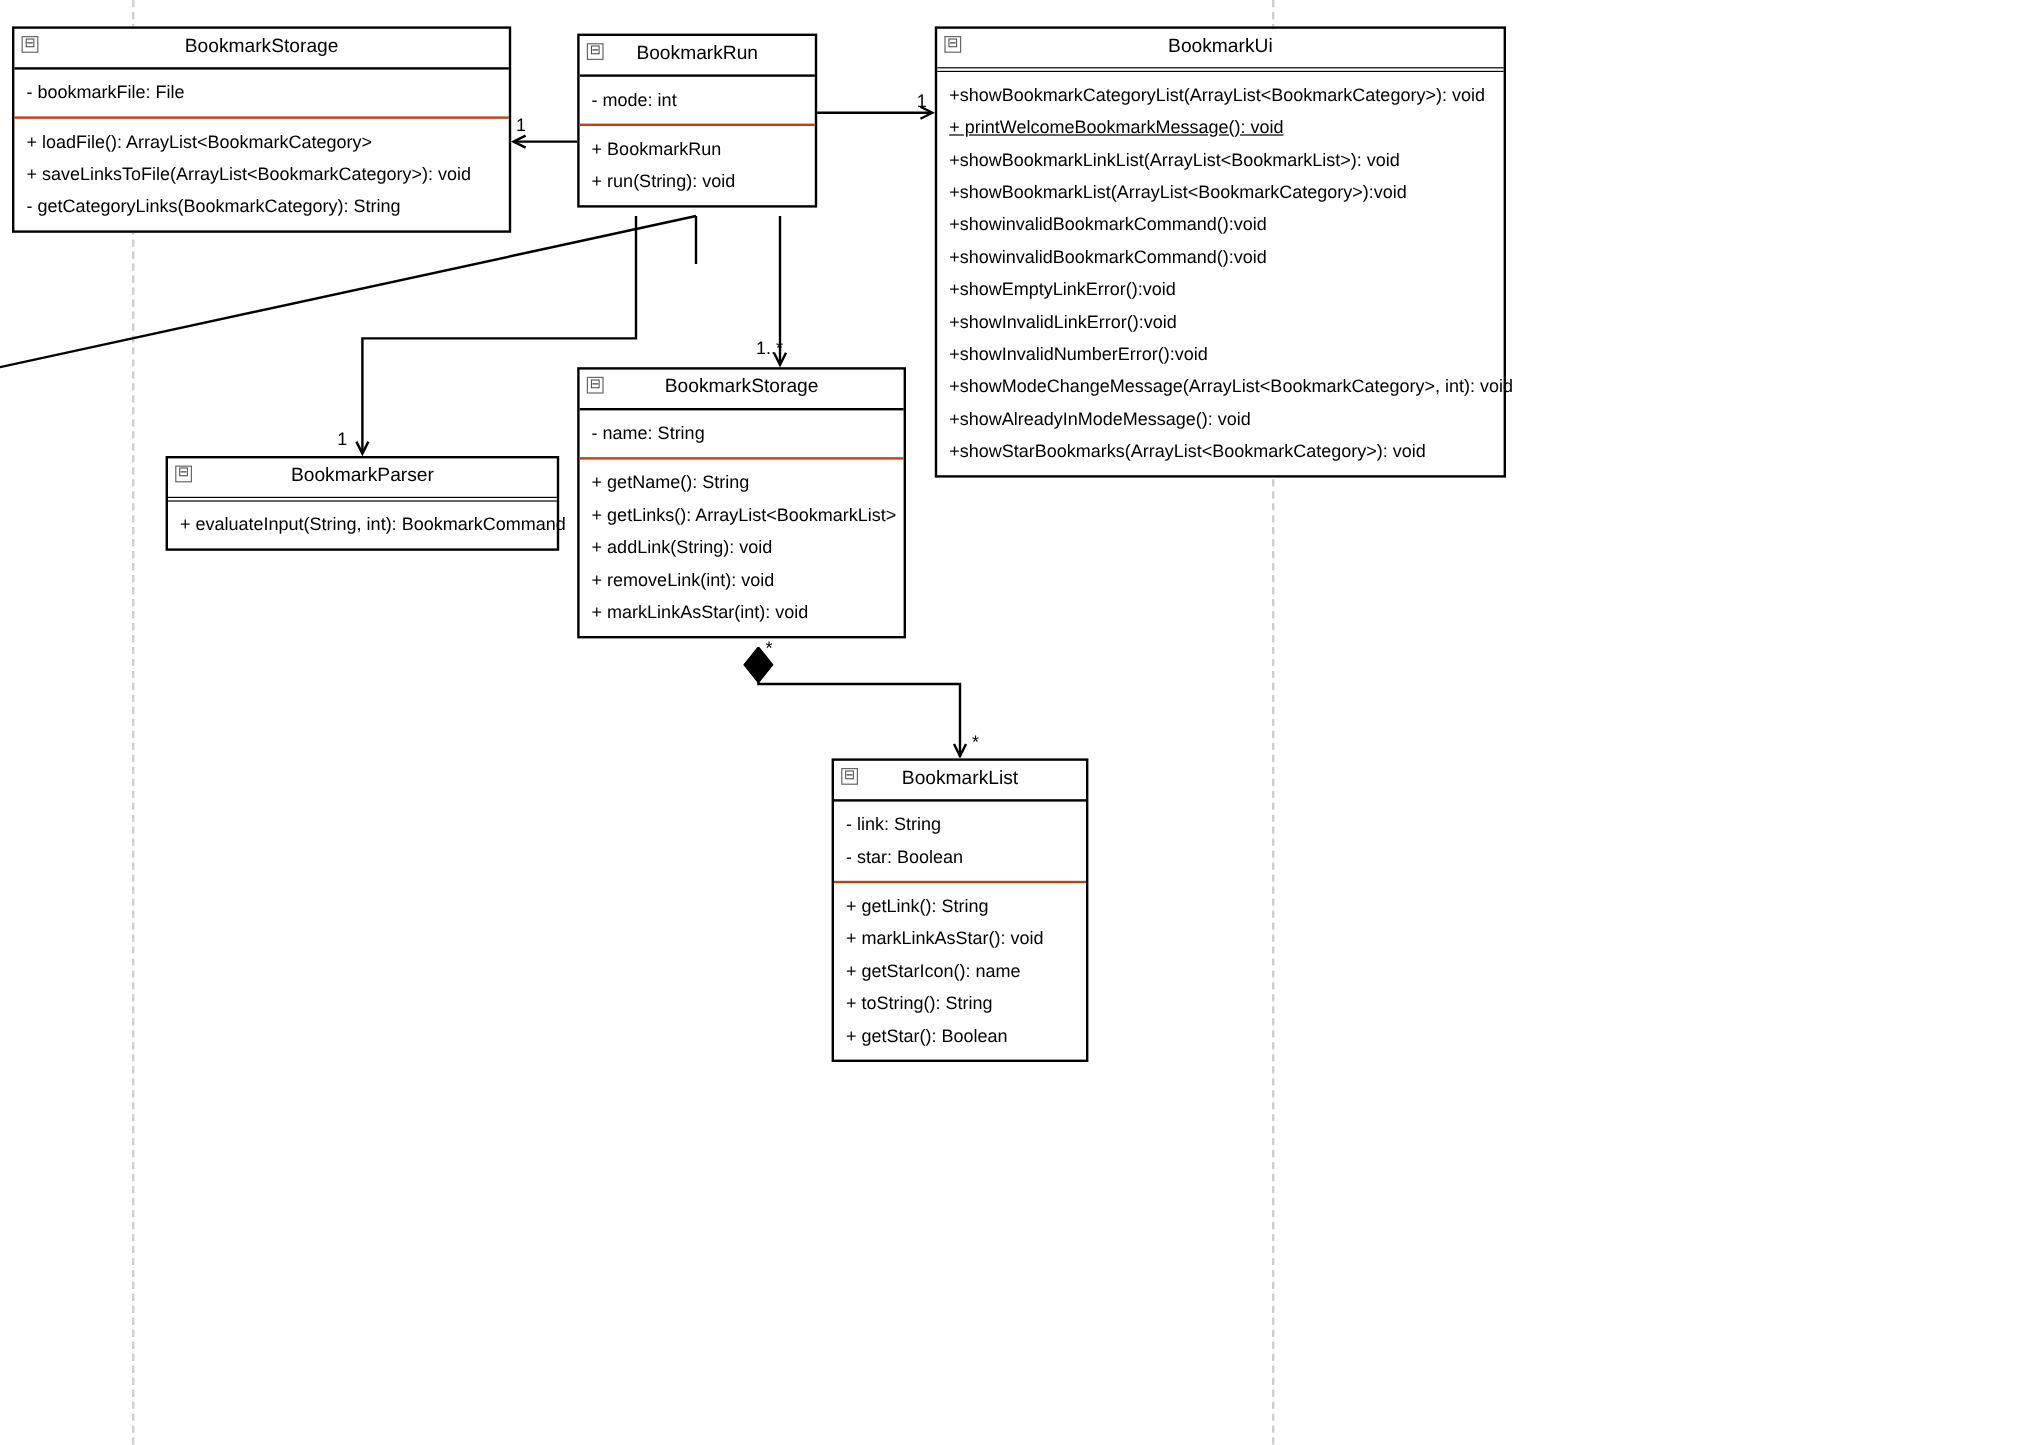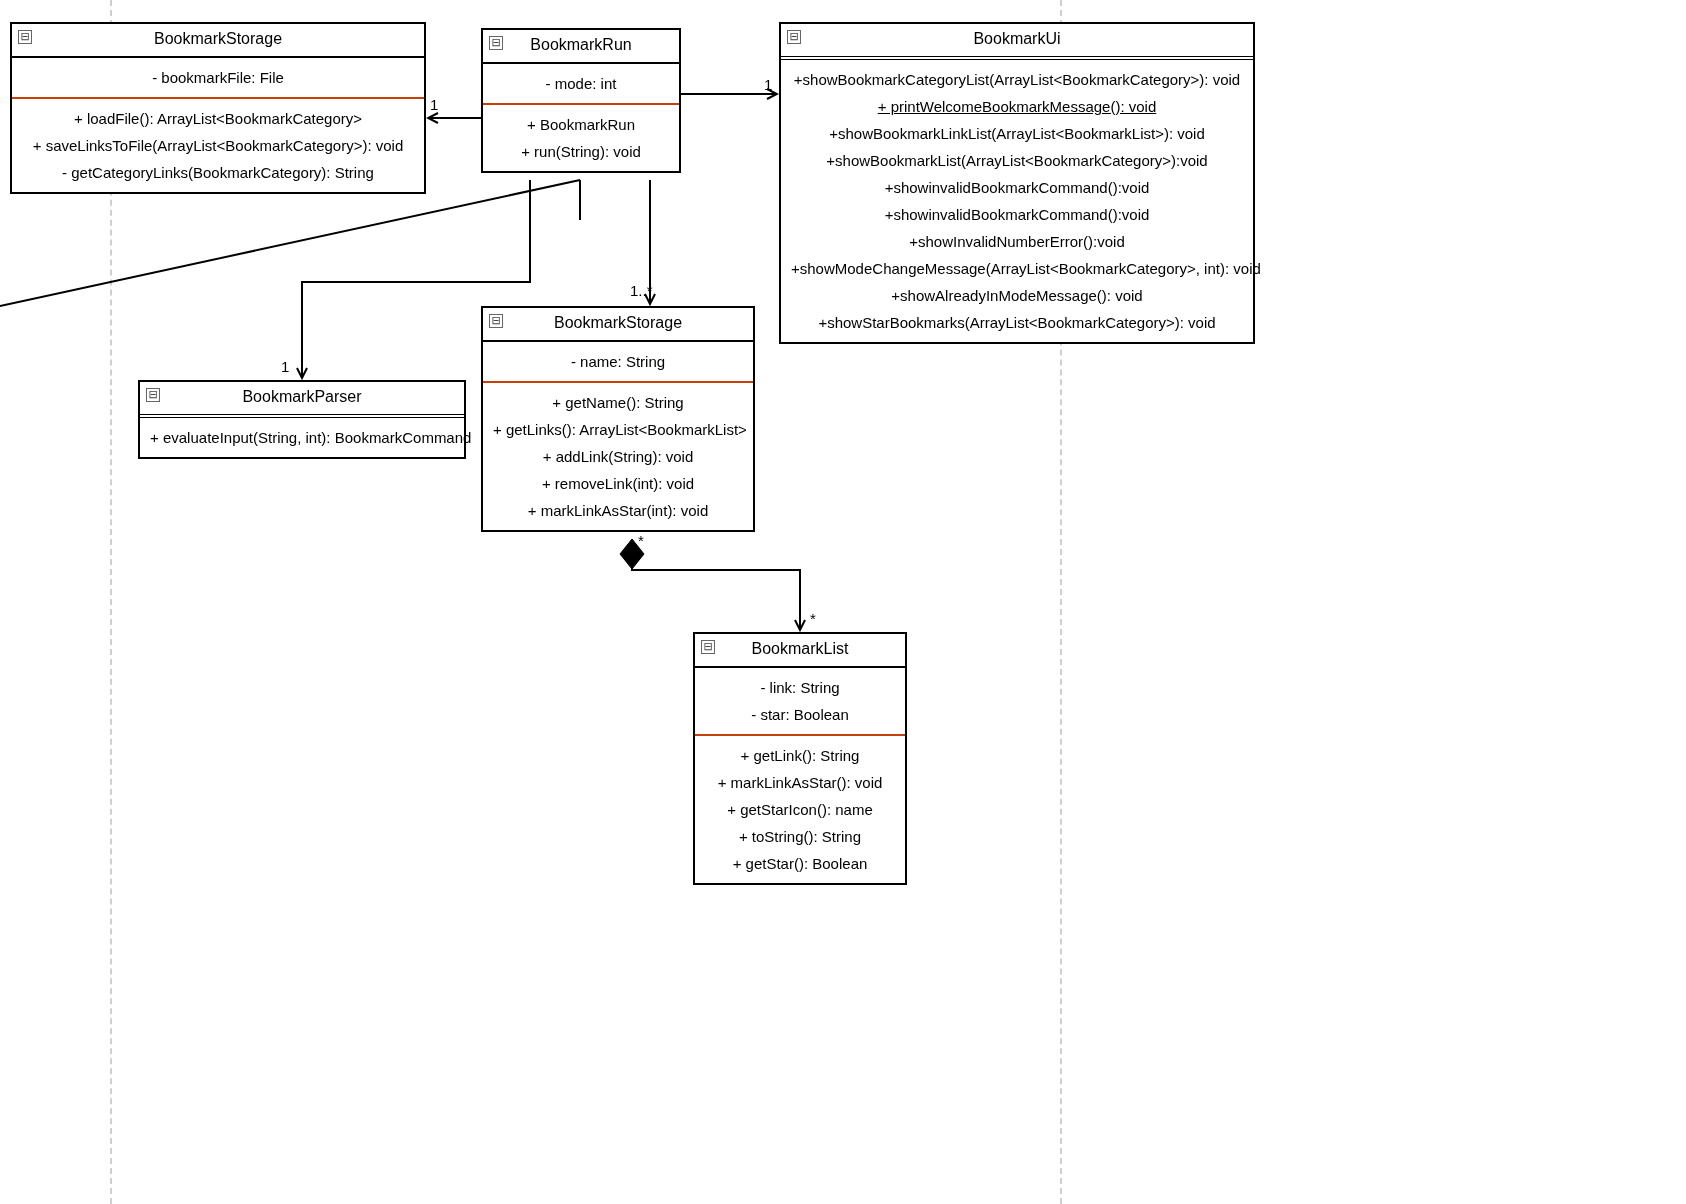--- a/index.html
+++ b/index.html
@@ -49,21 +49,20 @@
     border: 1px solid #666;
     box-sizing: border-box;
     font-size: 11px;
     line-height: 11px;
     text-align: center;
     color: #444;
     background: #fff;
   }
   .section {
     padding: 6px 10px;
-    text-align: center;
   }
   .section + .section {
     border-top: 2px solid #c2410c;
   }
   .member {
     padding: 5px 0;
     font-size: 15px;
     white-space: nowrap;
   }
   .underline {
@@ -123,20 +122,22 @@
     <div class="collapse-icon">⊟</div>
     <span>BookmarkUi</span>
   </div>
   <div class="section">
     <div class="member">+showBookmarkCategoryList(ArrayList&lt;BookmarkCategory&gt;): void</div>
     <div class="member underline">+ printWelcomeBookmarkMessage(): void</div>
     <div class="member">+showBookmarkLinkList(ArrayList&lt;BookmarkList&gt;): void</div>
     <div class="member">+showBookmarkList(ArrayList&lt;BookmarkCategory&gt;):void</div>
     <div class="member">+showinvalidBookmarkCommand():void</div>
     <div class="member">+showinvalidBookmarkCommand():void</div>
+    <div class="member">+showEmptyLinkError():void</div>
+    <div class="member">+showInvalidLinkError():void</div>
     <div class="member">+showInvalidNumberError():void</div>
     <div class="member">+showModeChangeMessage(ArrayList&lt;BookmarkCategory&gt;, int): void</div>
     <div class="member">+showAlreadyInModeMessage(): void</div>
     <div class="member">+showStarBookmarks(ArrayList&lt;BookmarkCategory&gt;): void</div>
   </div>
 </div>
 
 <div class="class-box" style="left:138px; top:380px; width:328px;">
   <div class="class-title double-line">
     <div class="collapse-icon">⊟</div>

